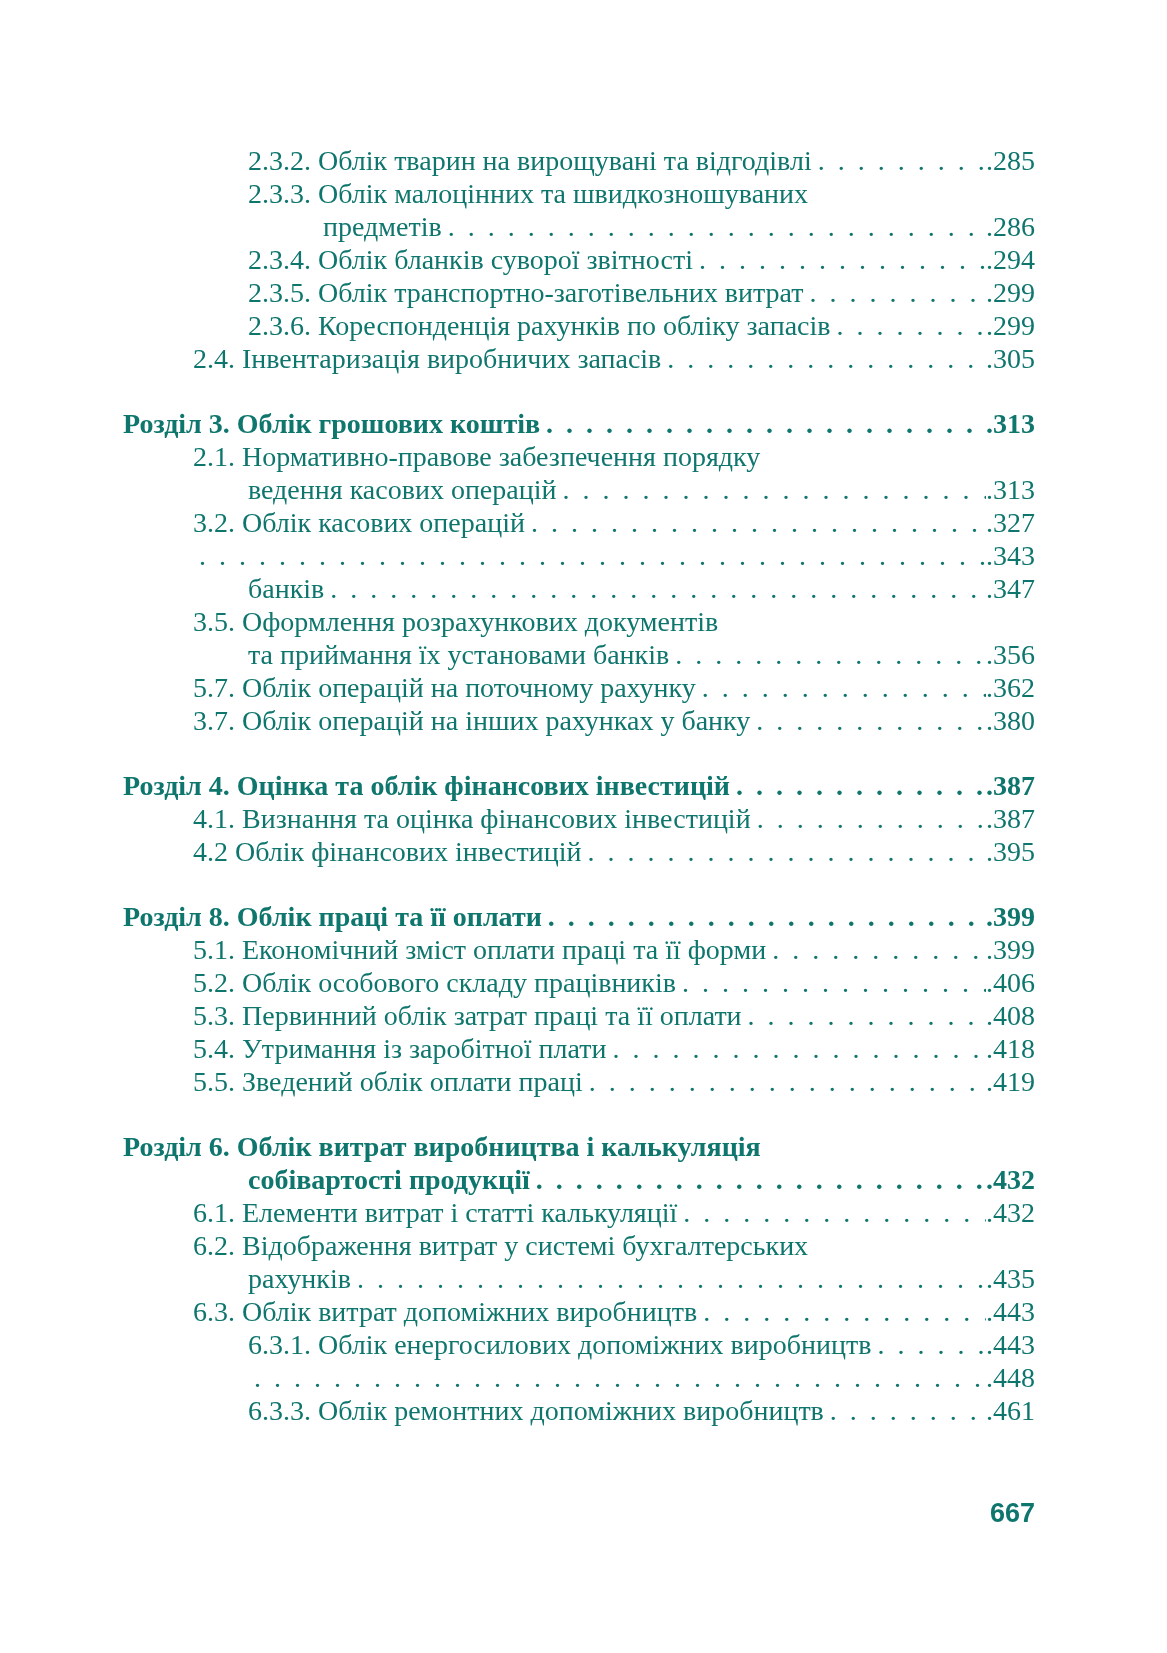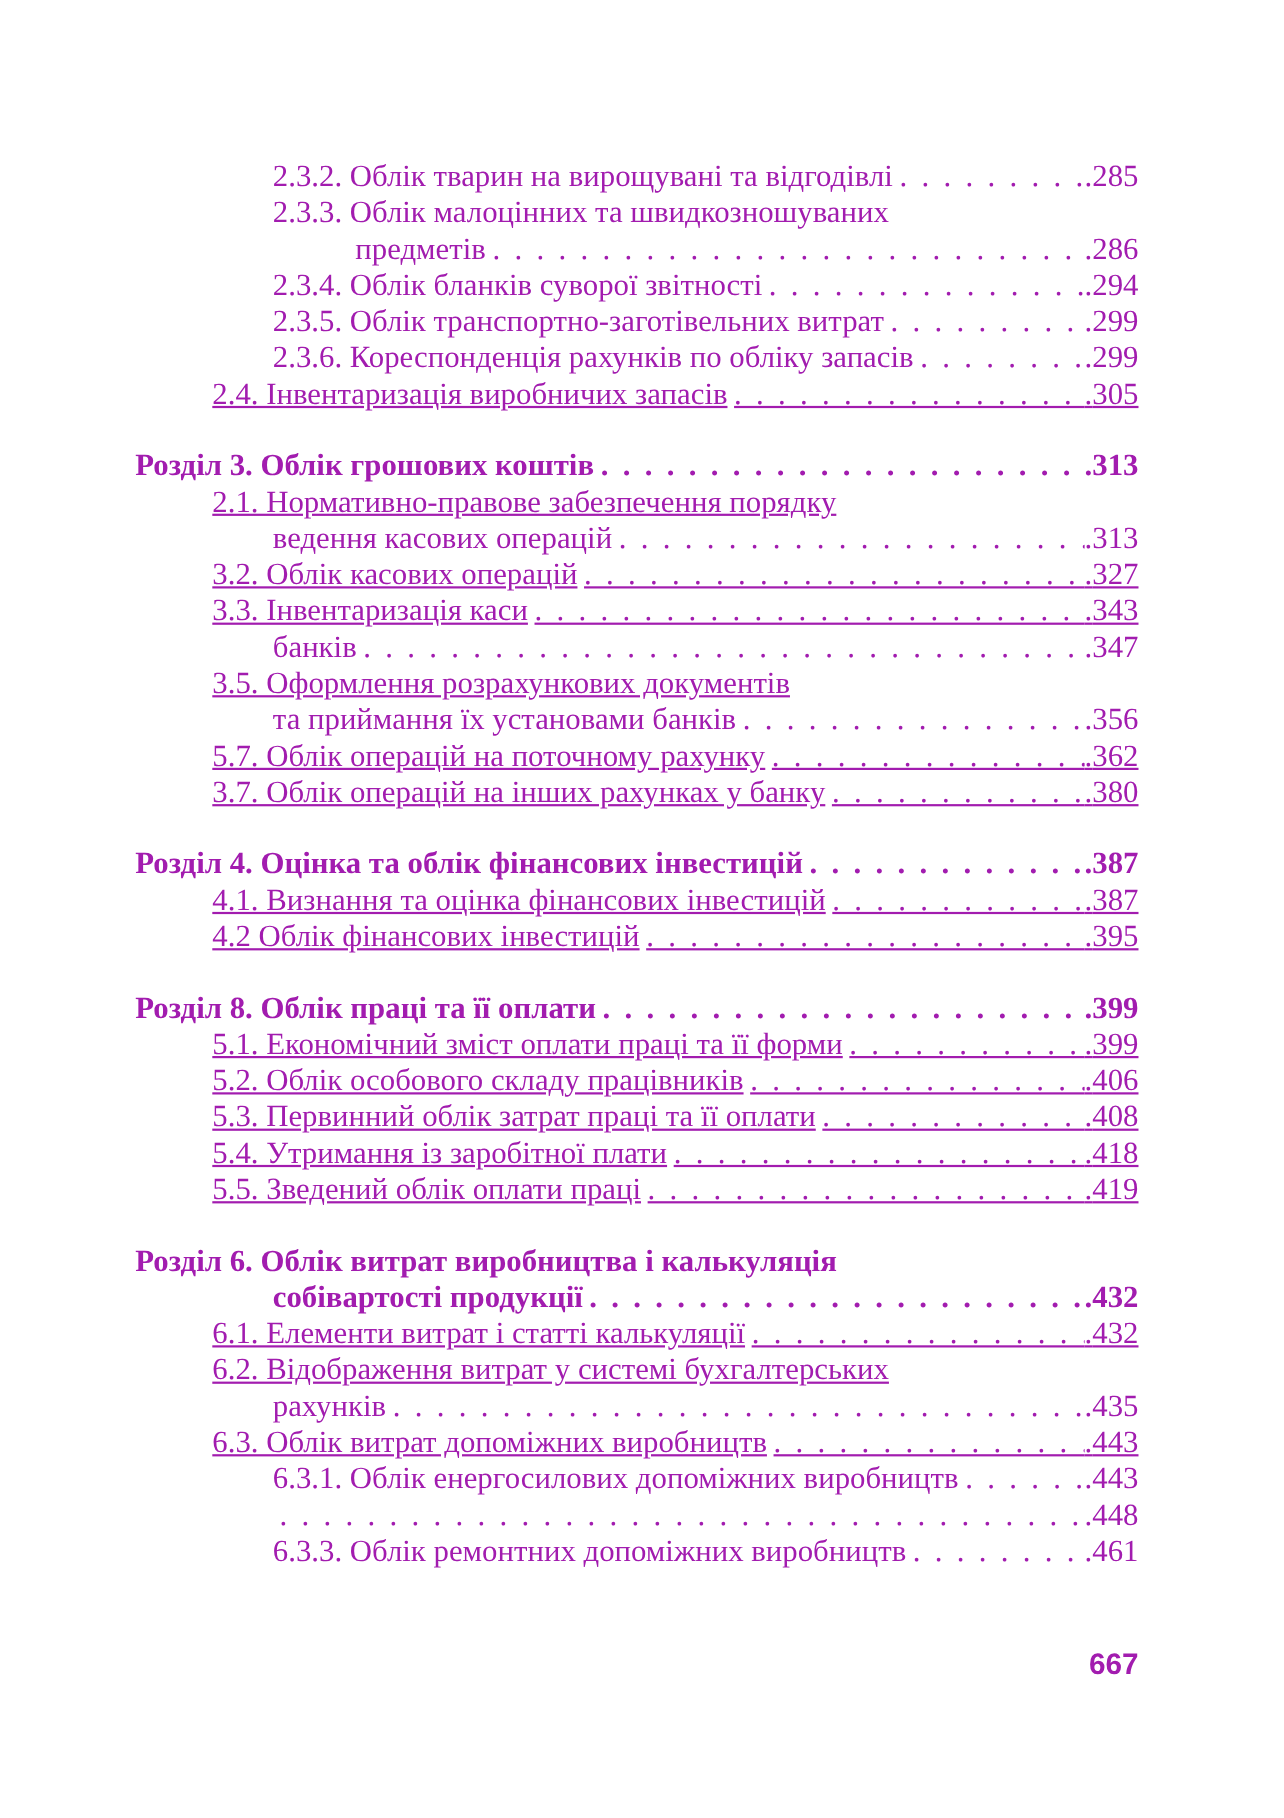--- a/index.html
+++ b/index.html
@@ -5,39 +5,39 @@
   html, body {
     margin: 0;
     padding: 0;
     background: #ffffff;
   }
   .page {
     position: relative;
     width: 1167px;
     height: 1643px;
     background: #ffffff;
-    color: #a21caf;
+    color: #0f766e;
     font-family: "Liberation Serif", serif;
     overflow: hidden;
   }
   .toc {
     position: absolute;
     left: 123px;
     top: 144px;
     width: 912px;
   }
   .row {
     display: flex;
     align-items: baseline;
     font-size: 28px;
     line-height: 33px;
     white-space: nowrap;
   }
   .indent-0 { padding-left: 0; }
-  .indent-1 { padding-left: 70px; text-decoration: underline; }
+  .indent-1 { padding-left: 70px; }
   .indent-2 { padding-left: 125px; }
   .indent-3 { padding-left: 200px; text-align: center; }
   .bold { font-weight: bold; align-items: center; }
   .gap { margin-top: 32px; }
   .entry-text {
     flex: 0 0 auto;
   }
   .leader {
     flex: 1 1 auto;
     overflow: hidden;
@@ -113,21 +113,20 @@
     <span class="entry-text">ведення касових операцій</span>
     <span class="leader">. . . . . . . . . . . . . . . . . . . . . . . . . . . . . . . . . . . . . . . . . . . . . . . . . . . . . . . . . . . . . . . . . . . . . . . . . . . . . . . . </span>
     <span class="pagenum">313</span>
   </div>
       <div class="row indent-1">
     <span class="entry-text">3.2. Облік касових операцій</span>
     <span class="leader">. . . . . . . . . . . . . . . . . . . . . . . . . . . . . . . . . . . . . . . . . . . . . . . . . . . . . . . . . . . . . . . . . . . . . . . . . . . . . . . . </span>
     <span class="pagenum">327</span>
   </div>
       <div class="row indent-1">
-    <span class="entry-text">3.3. Інвентаризація каси</span>
     <span class="leader">. . . . . . . . . . . . . . . . . . . . . . . . . . . . . . . . . . . . . . . . . . . . . . . . . . . . . . . . . . . . . . . . . . . . . . . . . . . . . . . . </span>
     <span class="pagenum">343</span>
   </div>
       <div class="row indent-2">
     <span class="entry-text">банків</span>
     <span class="leader">. . . . . . . . . . . . . . . . . . . . . . . . . . . . . . . . . . . . . . . . . . . . . . . . . . . . . . . . . . . . . . . . . . . . . . . . . . . . . . . . </span>
     <span class="pagenum">347</span>
   </div>
       <div class="row indent-1">
     <span class="entry-text">3.5. Оформлення розрахункових документів</span>

